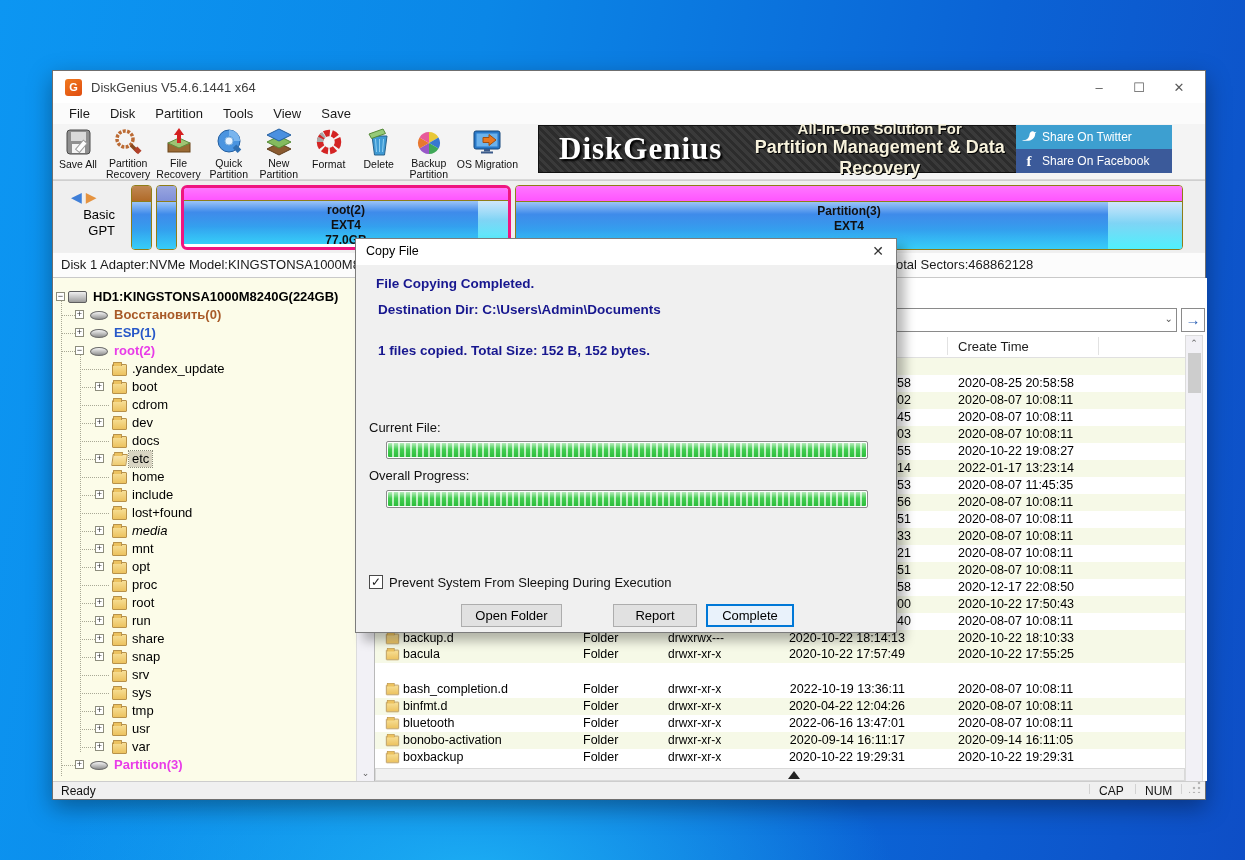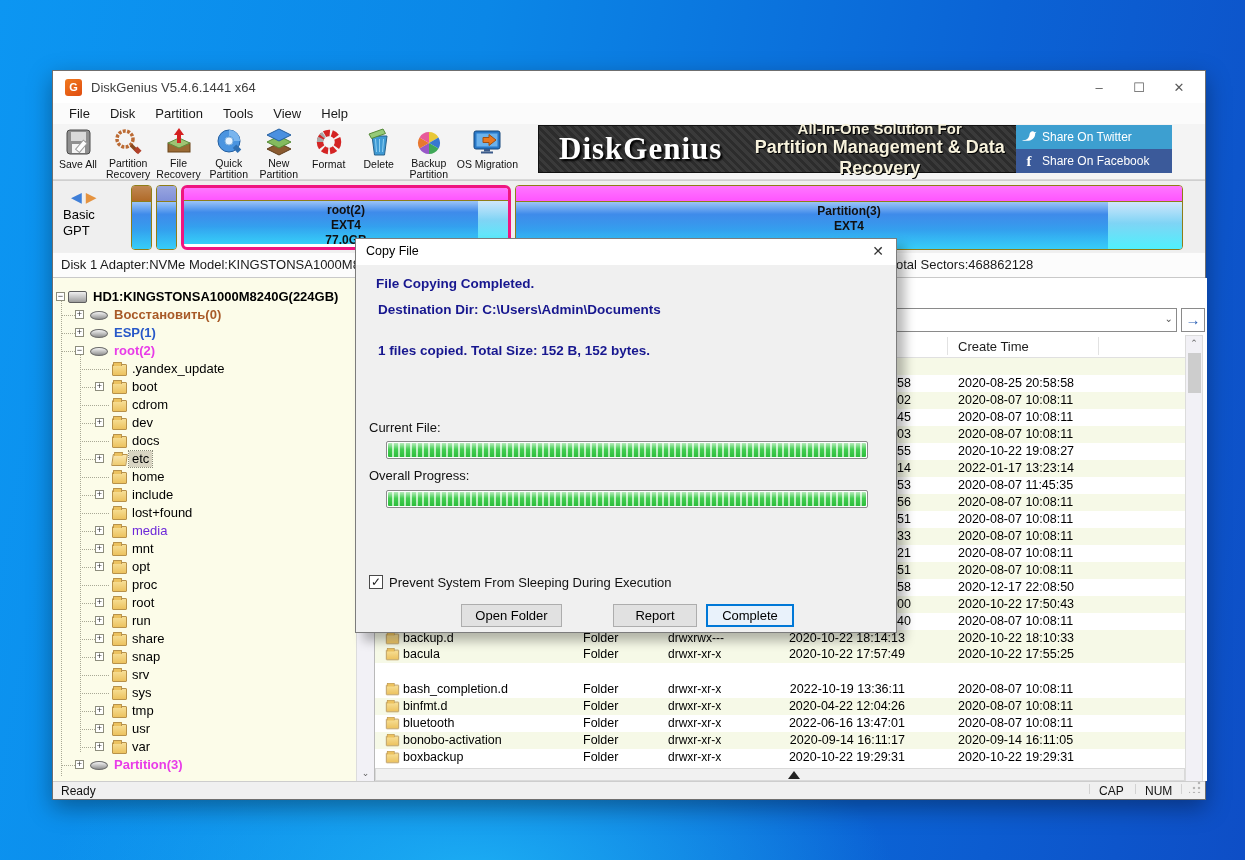--- a/index.html
+++ b/index.html
@@ -32,21 +32,21 @@
   .banner-l1{font-size:15px;font-weight:bold}
   .banner-l2{font-size:18px;font-weight:bold}
   .sharecol{position:absolute;left:963px;top:1px;width:156px;height:48px}
   .sharebtn{height:24px;display:flex;align-items:center;color:#fff;font-size:12px}
   .share-tw{background:#3d9fd0}.share-fb{background:#3b5a9a}
   .share-ic{width:26px;text-align:center;font-weight:bold;font-family:"Liberation Serif",serif;font-size:15px}
   
   .partbar{position:absolute;left:0;top:109px;width:100%;height:72px;background:#efefef;border-top:1px solid #cfcfcf}
   .pnav{position:absolute;left:18px;top:8px;font-size:14px}
   .pnav .l{color:#3f7fd8}.pnav .r{color:#e59340}
-  .pstyle{position:absolute;left:10px;top:26px;width:52px;text-align:left;font-size:13px;color:#000;line-height:16px;white-space:pre-line}
+  .pstyle{position:absolute;left:10px;top:26px;width:52px;text-align:right;font-size:13px;color:#000;line-height:16px;white-space:pre-line}
   .seg{position:absolute;top:4px;height:65px;border:1px solid #8f7d18;border-radius:4px;overflow:hidden;background:#fff}
   .seg .strip{height:16px;border-bottom:1px solid #8f7d18;background:linear-gradient(180deg,#ff79ff,#f32cf3)}
   .seg .body{position:relative;height:47px;background:linear-gradient(180deg,#9cc4f8 0%,#3f8bea 26%,#2f9aeeb0 60%,#37cdf8 100%),linear-gradient(#4a90e8,#35c4f4)}
   .seg .free{position:absolute;right:0;top:0;bottom:0;background:linear-gradient(180deg,#cfe6fb 0%,#7fd4f5 45%,#4ff0fc 100%)}
   .seg .ptxt{position:absolute;left:0;right:0;top:2px;text-align:center;font-size:12px;font-weight:bold;color:#101010;line-height:15px;white-space:pre-line}
   .seg.sel{border:3px solid #ee1680;border-radius:6px}
   
   .diskinfo{position:absolute;left:0;top:182px;width:100%;height:25px;background:#fcfcfc;border-bottom:1px solid #c9c9c9;font-size:13px;color:#1a1a1a}
   .di-left{position:absolute;left:8px;top:4px}.di-right{position:absolute;left:843px;top:4px}
   
@@ -128,21 +128,21 @@
         <div class="wctrl">✕</div>
       </div>
     </div>
 
     <div class="menubar" id="menubar">
         <span class="menu-item">File</span>
         <span class="menu-item">Disk</span>
         <span class="menu-item">Partition</span>
         <span class="menu-item">Tools</span>
         <span class="menu-item">View</span>
-        <span class="menu-item">Help</span>
+        <span class="menu-item">Save</span>
       </div>
 
     <div class="toolbar">
       <div id="tbitems" style="display:flex">
           <div class="tb-item">
             <span class="tb-icon">
               <svg width="30" height="30">
                 <rect x="4" y="3" width="23" height="24" rx="3" fill="#8f8f8f" stroke="#4a4a4a"></rect>
                 <rect x="8" y="5" width="15" height="9" fill="#d9d9d9"></rect>
                 <rect x="9" y="17" width="13" height="9" fill="#f4f4f4"></rect>
@@ -412,21 +412,21 @@
               <span class="ico-folder" style="display: block;"></span>
             </span>
             <span class="tlabel" style="left: 75px; color: rgb(0, 0, 0);">lost+found</span>
           </div>
           <div class="trow" style="top: 244px;">
             <span class="stub" style="left: 26px; width: 15px;"></span>
             <span class="exp" style="left: 41px;">+</span>
             <span class="tico" style="left: 58px;">
               <span class="ico-folder" style="display: block;"></span>
             </span>
-            <span class="tlabel" style="left: 75px; color: #6d28d9;">media</span>
+            <span class="tlabel" style="left: 75px; color: #000000; font-style: italic;">media</span>
           </div>
           <div class="trow" style="top: 262px;">
             <span class="stub" style="left: 26px; width: 15px;"></span>
             <span class="exp" style="left: 41px;">+</span>
             <span class="tico" style="left: 58px;">
               <span class="ico-folder" style="display: block;"></span>
             </span>
             <span class="tlabel" style="left: 75px; color: rgb(0, 0, 0);">mnt</span>
           </div>
           <div class="trow" style="top: 280px;">

